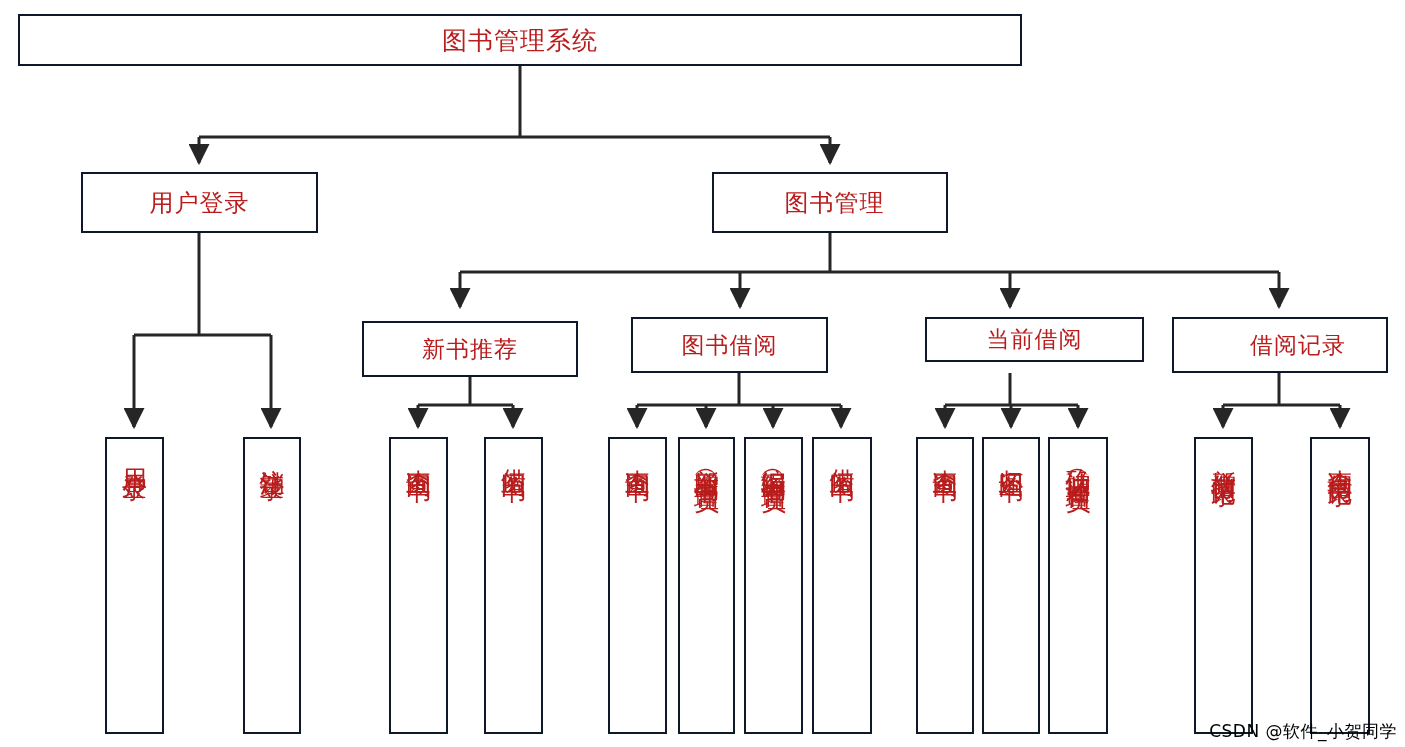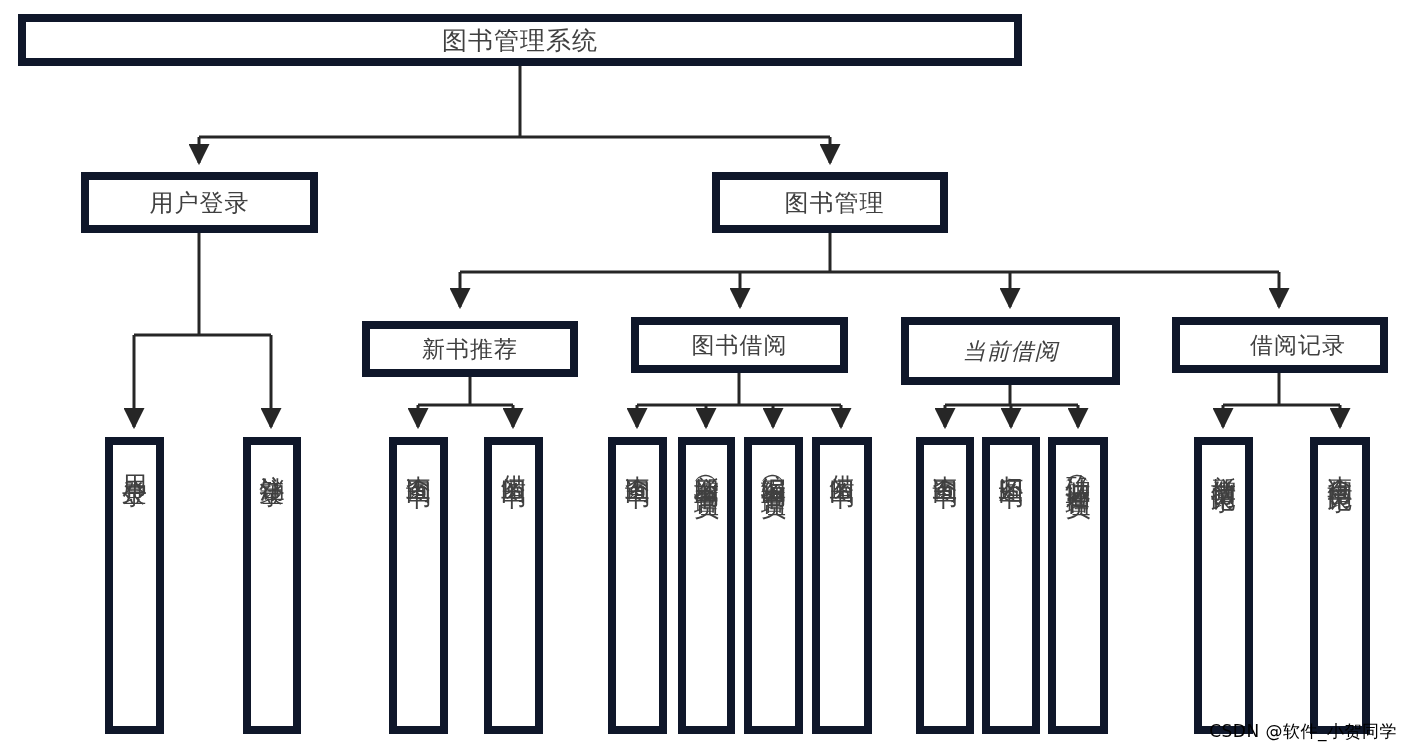--- a/index.html
+++ b/index.html
@@ -22,25 +22,25 @@
     left: 0;
     top: 0;
     width: 1405px;
     height: 747px;
     pointer-events: none;
   }
   .node {
     position: absolute;
     box-sizing: border-box;
     background: #ffffff;
-    border: 8px solid #0f172a;
+    border: 2px solid #0f172a;
     display: flex;
     align-items: center;
     justify-content: center;
-    color: #404040;
+    color: #b91c1c;
   }
   .node.root {
     font-size: 25px;
   }
   .node.level2 {
     font-size: 24px;
   }
   .node.level3 {
     font-size: 23px;
   }
@@ -136,25 +136,25 @@
   </div>
 
   <div class="node level2" style="left:712px; top:172px; width:236px; height:61px;padding-left:9px;">
     <span class="htext">图书管理</span>
   </div>
 
   <div class="node level3" style="left:362px; top:321px; width:216px; height:56px;">
     <span class="htext">新书推荐</span>
   </div>
 
-  <div class="node level3" style="left:631px; top:317px; width:217px; height:56px;">
+  <div class="node level3" style="left:631px; top:317px; width:197px; height:56px;">
     <span class="htext">图书借阅</span>
   </div>
 
-  <div class="node level3" style="left:901px; top:317px; width:219px; height:68px;font-style:italic;">
+  <div class="node level3" style="left:925px; top:317px; width:219px; height:45px;">
     <span class="htext">当前借阅</span>
   </div>
 
   <div class="node level3" style="left:1172px; top:317px; width:216px; height:56px;padding-left:36px;">
     <span class="htext">借阅记录</span>
   </div>
 
   <div class="node leaf" style="left:105px; top:437px; width:59px; height:297px;">
     <span class="vtext">用户登录</span>
   </div>

